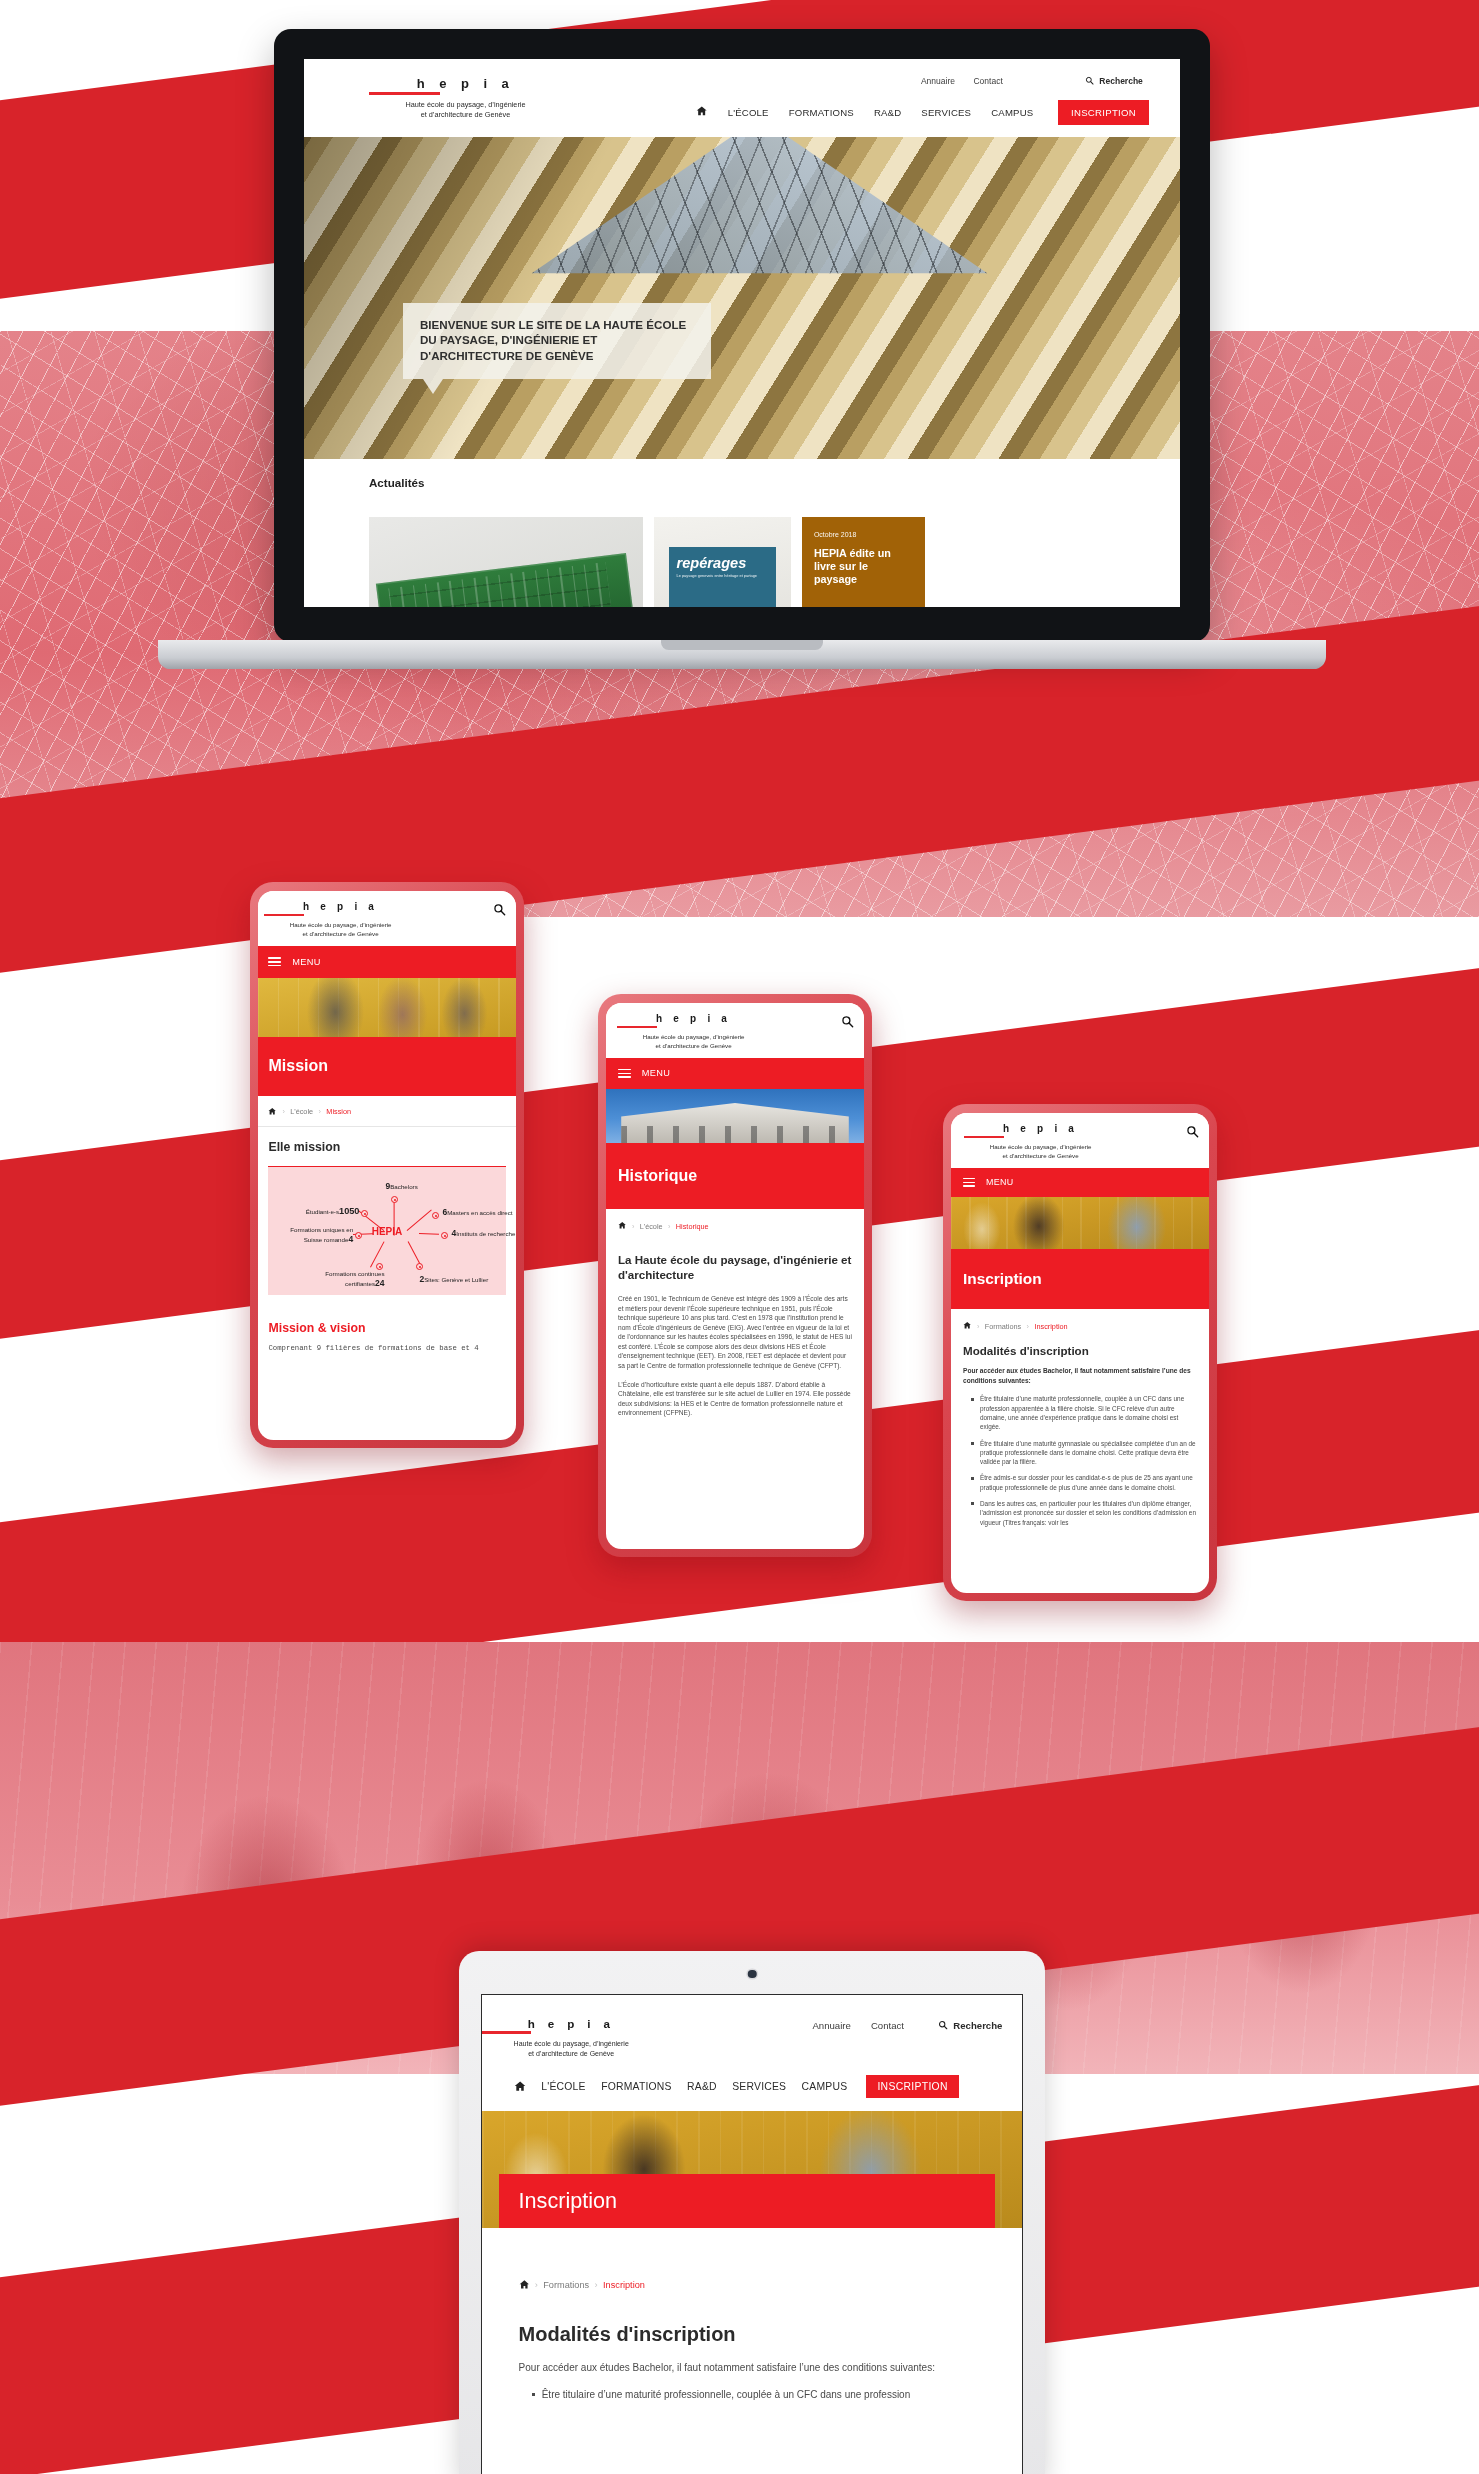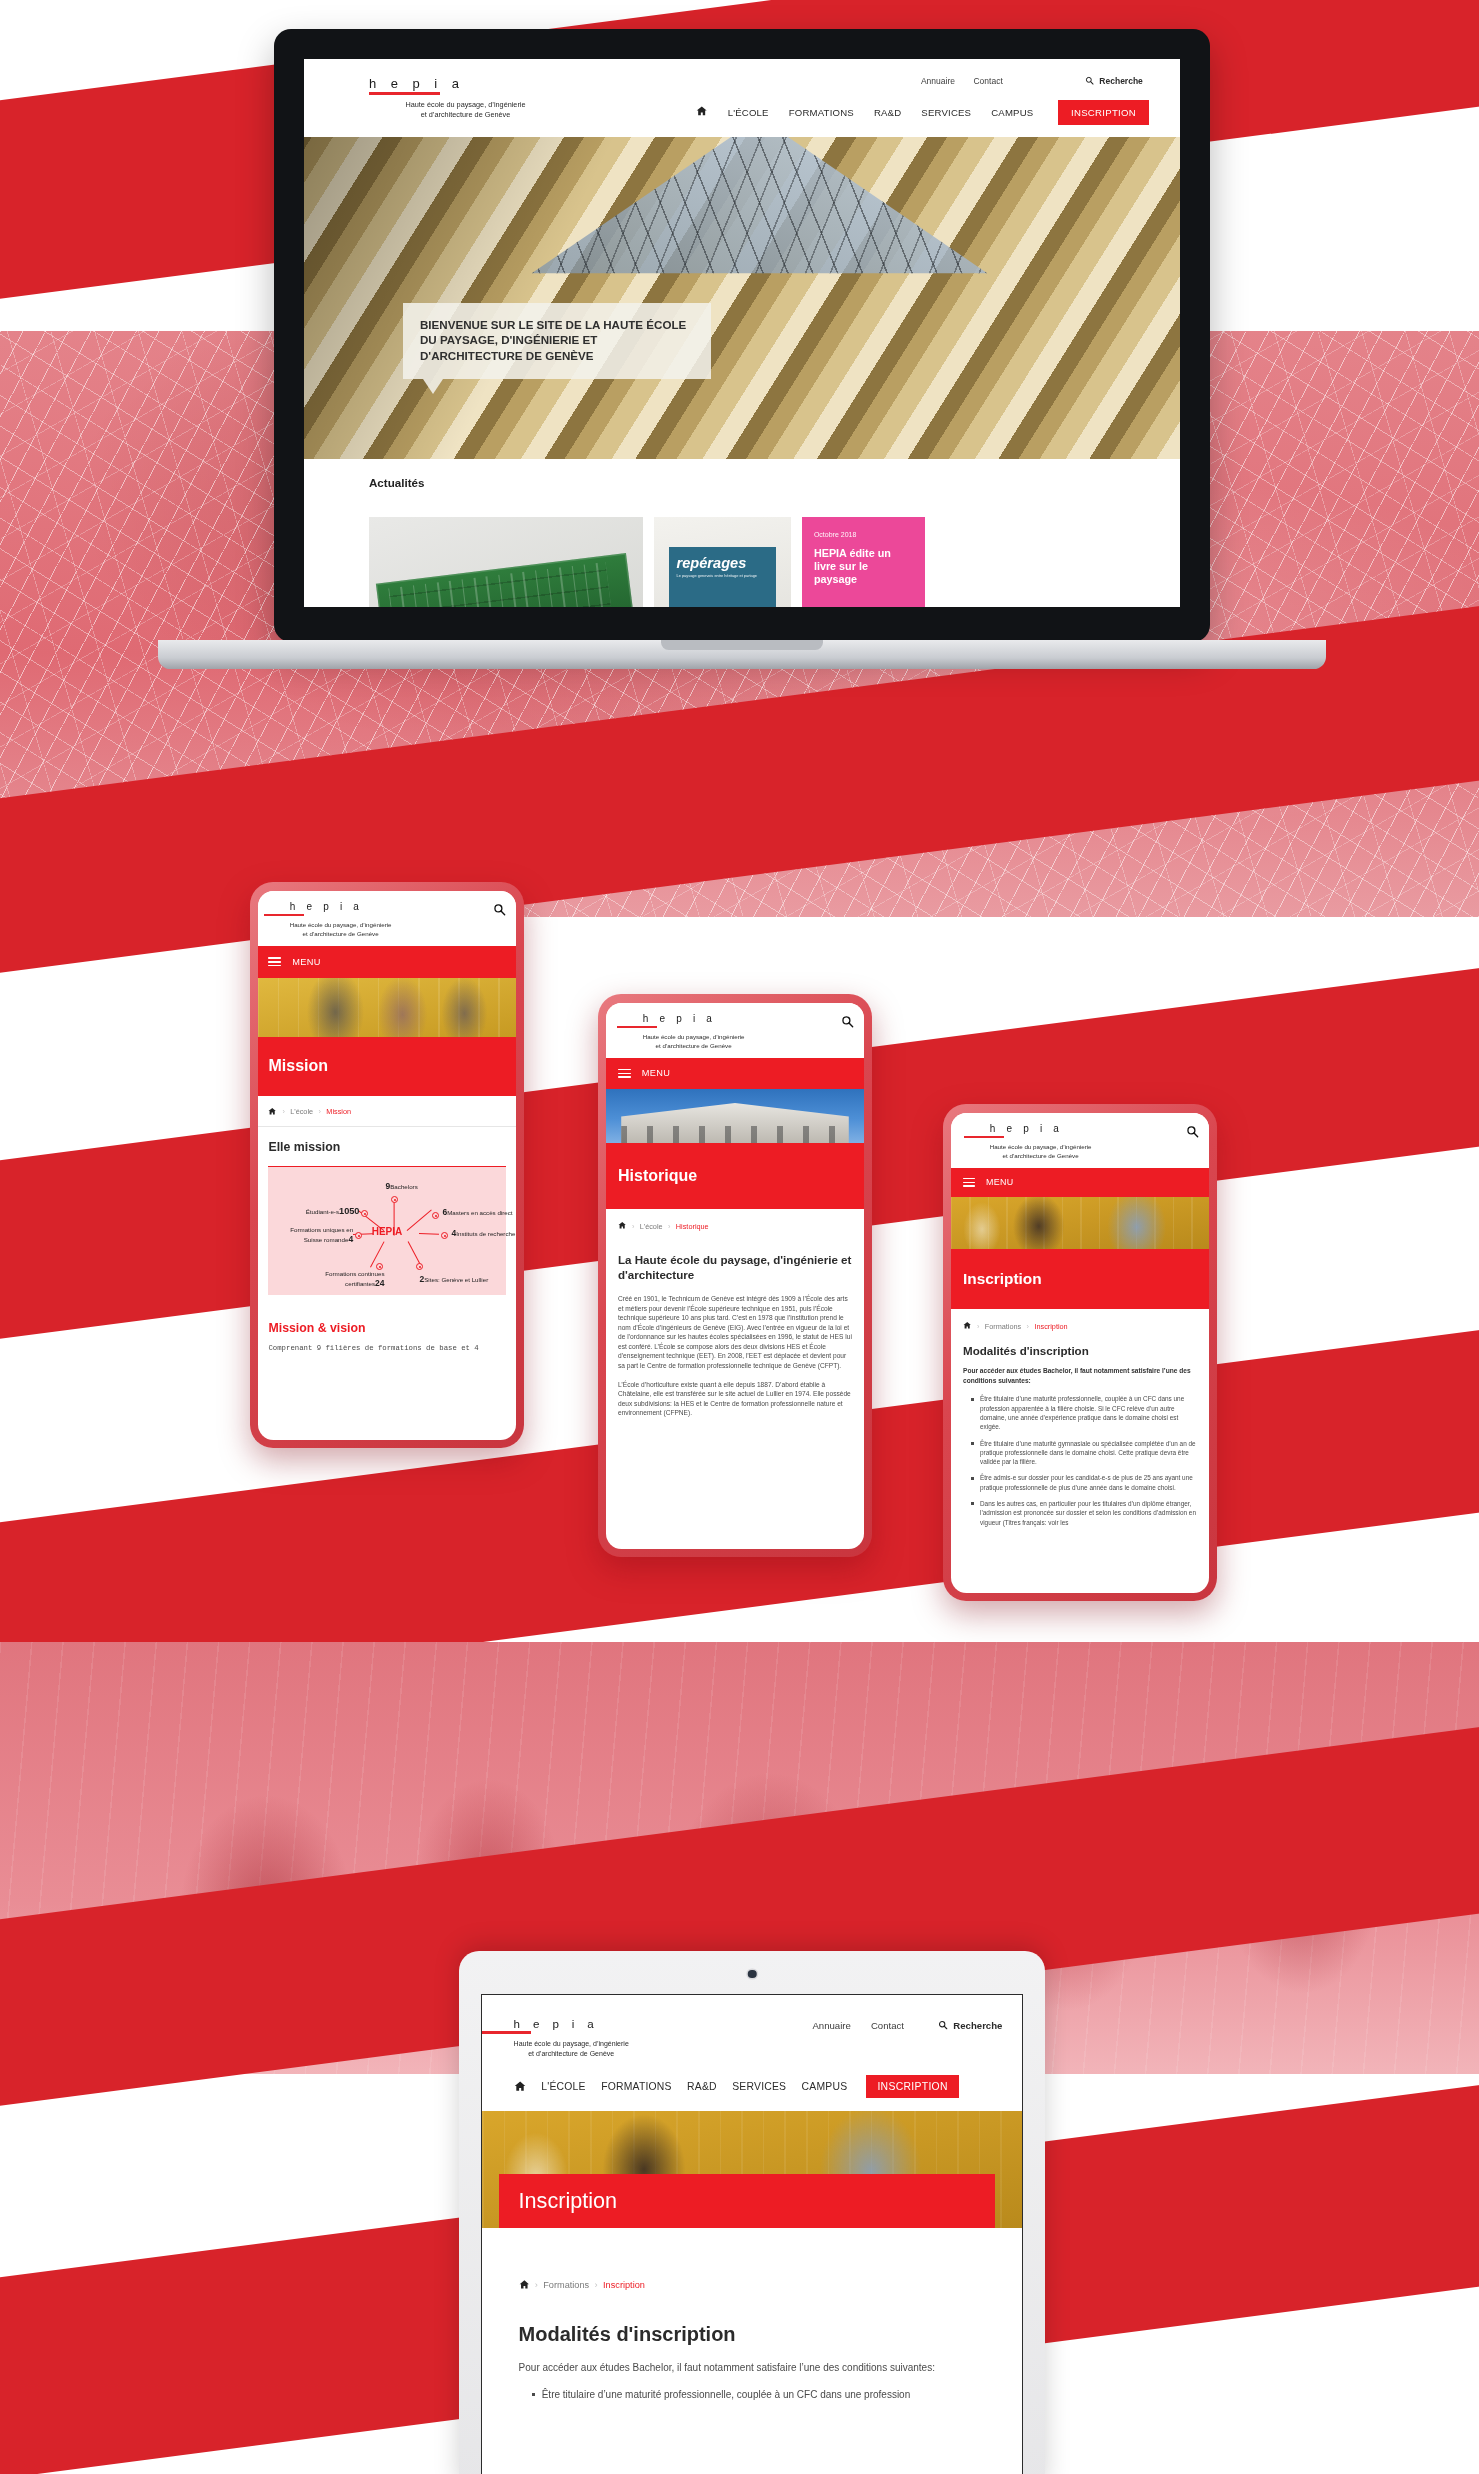--- a/index.html
+++ b/index.html
@@ -84,21 +84,21 @@
   .laptop-notch {
     position:absolute; left:50%; transform:translateX(-50%); top:611px;
     width:162px; height:10px; background:#b9bcc1; border-radius:0 0 7.7px 7.7px;
   }
 
   
   .site { background:#fff; width:100%; height:100%; position:relative; overflow:hidden; }
   .hdr { background:#fff; display:flex; align-items:flex-start; }
   .logo-block { flex:0 0 auto; }
   .wordmark {
-    font-weight:400; letter-spacing:.42em; color:#1b1b1b;
+    font-weight:700; letter-spacing:.42em; color:#1b1b1b;text-align:center;
   }
   .wordrule { background:#e8262d; height:3.1px; width:71px; margin:1.5px 0 5.4px 0; }
   .tagline { color:#2a2a2a; line-height:1.35;text-align:center; }
 
   .toplinks { display:flex; gap:20px; align-items:center; }
   .toplink { color:#3d3d3d; }
   .searchbox { display:flex; align-items:center; gap:5.4px; color:#2b2b2b; font-weight:700; }
 
   .mainnav { display:flex; align-items:center; gap:21.6px; }
   .navitem { color:#2b2b2b; letter-spacing:.02em; white-space:nowrap; }
@@ -158,21 +158,21 @@
     content:""; position:absolute; left:8%; top:50%; width:80%; height:52%;
     background:
       repeating-linear-gradient(90deg, rgba(255,255,255,.22) 0 1.5px, rgba(0,0,0,0) 1.5px 12.3px),
       repeating-linear-gradient(0deg, rgba(0,0,0,.18) 0 1.5px, rgba(0,0,0,0) 1.5px 17px);
     transform:rotate(-7deg);
   }
   .news-card.book { background:linear-gradient(170deg,#f3f2ee,#e3e2dd); display:flex; align-items:flex-end; justify-content:center; }
   .book-cover { background:#2b6b86; color:#fff; width:78%; height:74%; padding:7.7px; }
   .book-cover .bt { font-weight:700; font-style:italic; }
   .book-cover .bs { opacity:.9; }
-  .news-card.red { background:#ec4899; color:#fff; }
+  .news-card.red { background:#a16207; color:#fff; }
   .news-date { opacity:.95; }
   .news-head { font-weight:700; line-height:1.22; }
 
   
   .phone { position:absolute; }
   .phone-shell {
     width:100%; height:100%;
     background: linear-gradient(135deg,#e8797f 0%, #d9464f 40%, #c9353e 100%);
     border-radius: 23px;
     padding: 8.5px 7.7px;

